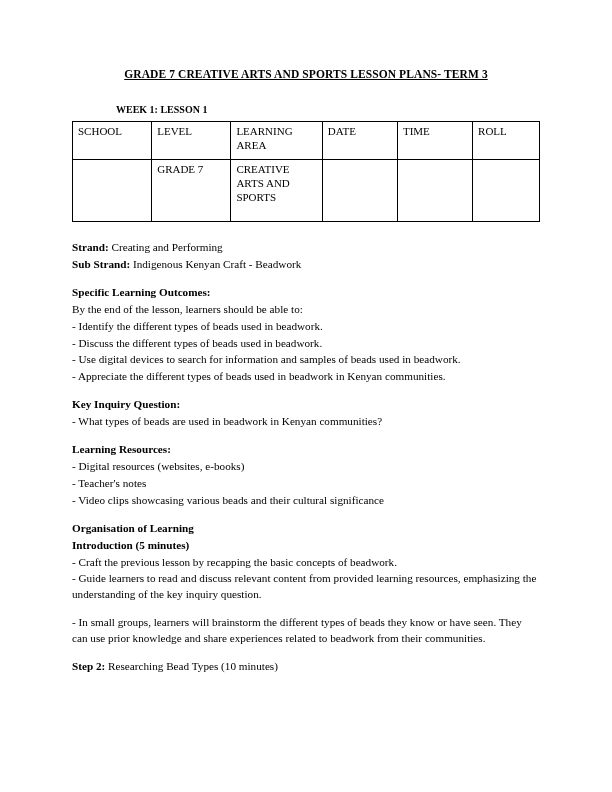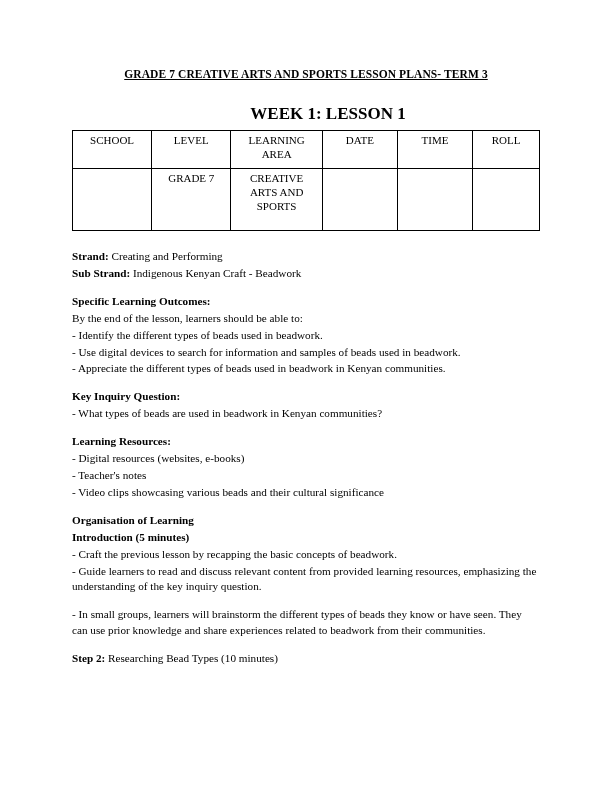--- a/index.html
+++ b/index.html
@@ -24,36 +24,35 @@
   .doc-title {
     text-align: center;
     font-weight: bold;
     font-size: 11.5px;
     text-decoration: underline;
     letter-spacing: 0.1px;
     margin: 12px 0 0 0;
   }
   .week-line {
     font-weight: bold;
-    font-size: 17px;
+    font-size: 10px;
     margin: 24px 0 6px 44px;
-    text-align: center;
   }
   table.info {
     border-collapse: collapse;
     width: 100%;
     table-layout: fixed;
     font-size: 11px;
   }
   table.info td, table.info th {
     border: 1px solid #000;
     vertical-align: top;
     padding: 3px 5px 4px 5px;
     font-weight: normal;
-    text-align: center;
+    text-align: left;
     line-height: 1.25;
   }
   table.info th {
     height: 30px;
   }
   table.info tr.body-row td {
     height: 54px;
   }
   .col-school { width: 17%; }
   .col-level  { width: 17%; }
@@ -119,20 +118,21 @@
     </div>
     <div class="line">
       <span class="b">Sub Strand:</span><span> Indigenous Kenyan Craft - Beadwork</span>
     </div>
 
     <div class="gap"></div>
 
     <div class="section-head">Specific Learning Outcomes:</div>
     <div class="line">By the end of the lesson, learners should be able to:</div>
     <div class="line">- Identify the different types of beads used in beadwork.</div>
+    <div class="line">- Discuss the different types of beads used in beadwork.</div>
     <div class="line">- Use digital devices to search for information and samples of beads used in beadwork.</div>
     <div class="line">- Appreciate the different types of beads used in beadwork in Kenyan communities.</div>
 
     <div class="gap"></div>
 
     <div class="section-head">Key Inquiry Question:</div>
     <div class="line">- What types of beads are used in beadwork in Kenyan communities?</div>
 
     <div class="gap"></div>
 

